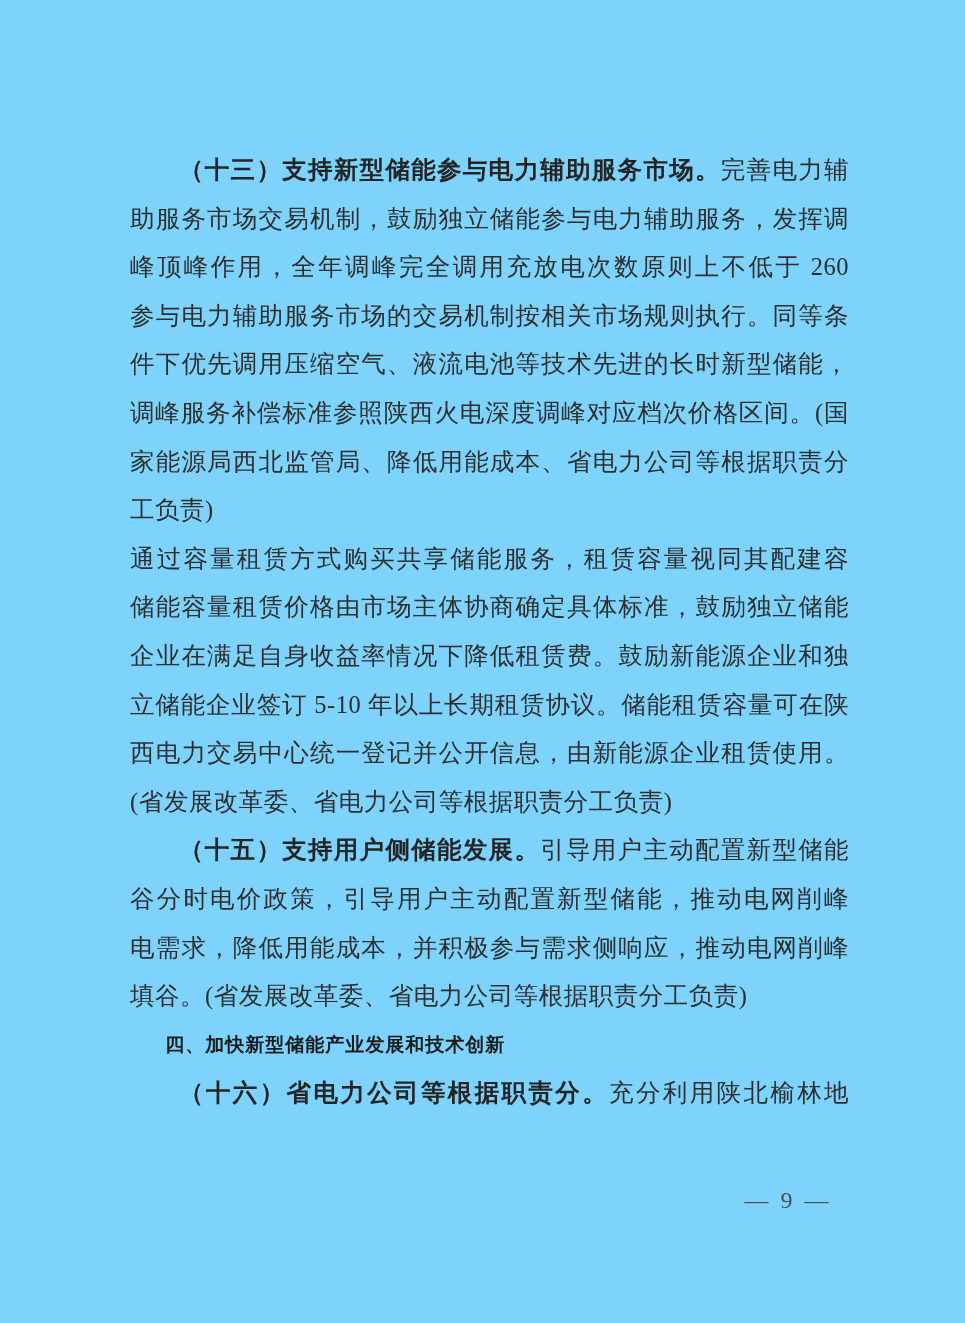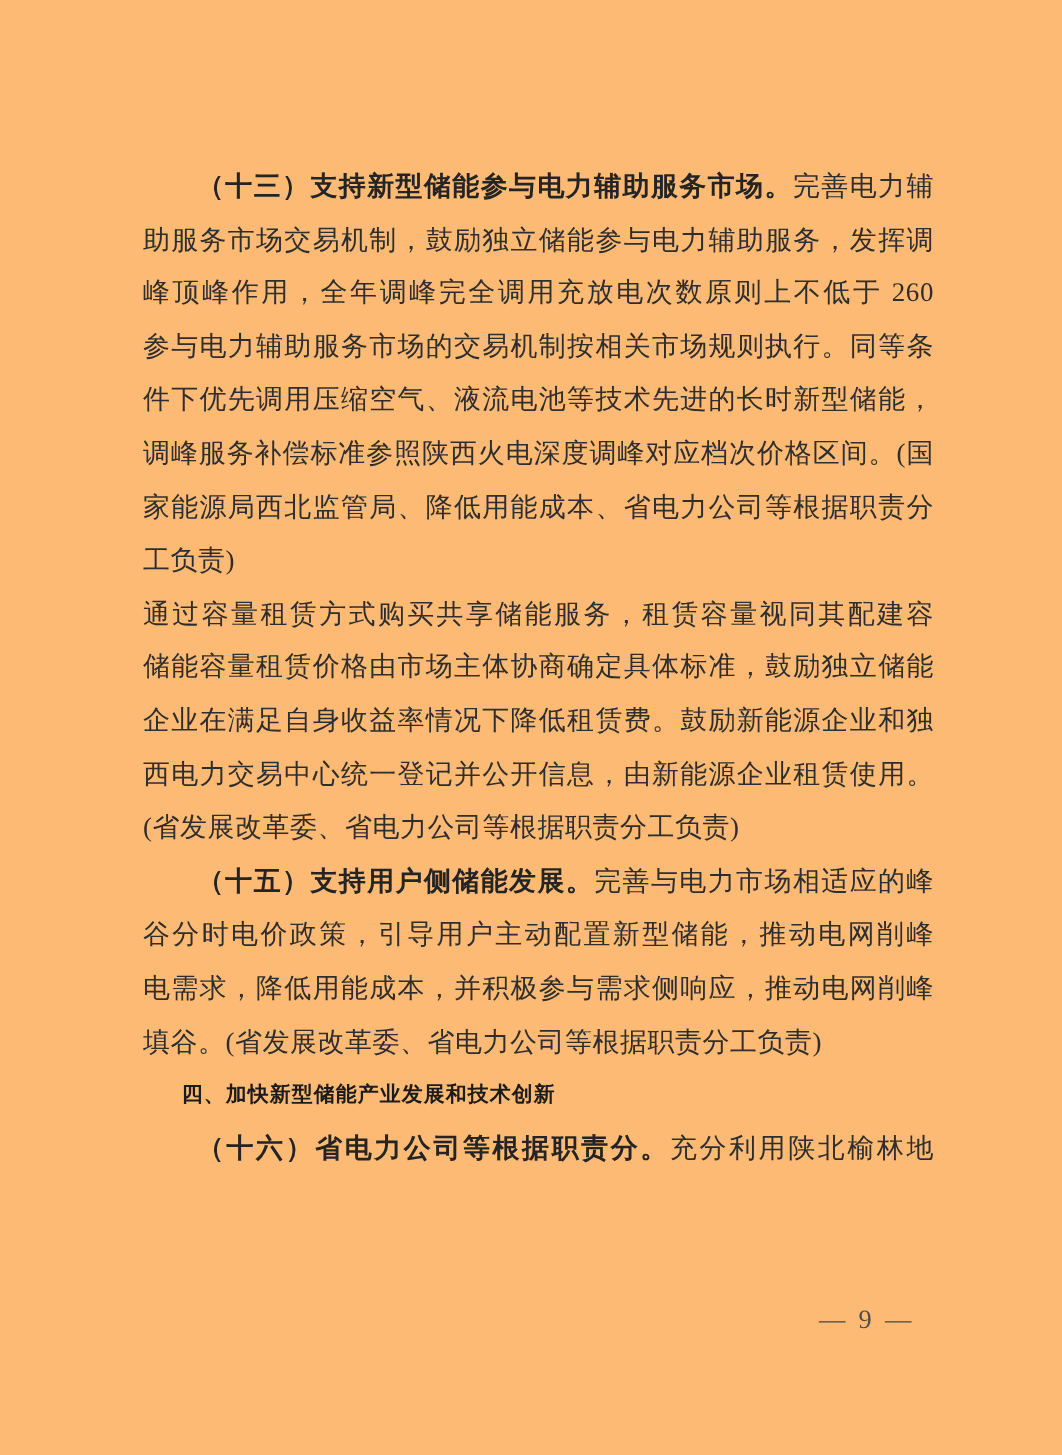--- a/index.html
+++ b/index.html
@@ -4,21 +4,21 @@
 <style>
   html, body { margin: 0; padding: 0; }
   body {
     width: 965px; height: 1323px;
     background: #ffffff;
     font-family: "Liberation Serif", "DejaVu Serif", serif;
   }
   .page {
     position: relative;
     width: 965px; height: 1323px;
-    background: #fdba74;
+    background: #7dd3fc;
     overflow: hidden;
     color: #2e2e2e;
   }
   .doc {
     position: absolute;
     left: 130px; top: 146px;
     width: 719px;
   }
   .para { margin: 0; padding: 0; }
   .line {
@@ -71,26 +71,27 @@
       <div class="line">件下优先调用压缩空气、液流电池等技术先进的长时新型储能，</div>
       <div class="line">调峰服务补偿标准参照陕西火电深度调峰对应档次价格区间。(国</div>
       <div class="line">家能源局西北监管局、降低用能成本、省电力公司等根据职责分</div>
       <div class="line last">工负责)</div>
     </section>
 
     <section class="para">
       <div class="line">通过容量租赁方式购买共享储能服务，租赁容量视同其配建容量。</div>
       <div class="line">储能容量租赁价格由市场主体协商确定具体标准，鼓励独立储能</div>
       <div class="line">企业在满足自身收益率情况下降低租赁费。鼓励新能源企业和独</div>
+      <div class="line">立储能企业签订 5-10 年以上长期租赁协议。储能租赁容量可在陕</div>
       <div class="line">西电力交易中心统一登记并公开信息，由新能源企业租赁使用。</div>
       <div class="line last">(省发展改革委、省电力公司等根据职责分工负责)</div>
     </section>
 
     <section class="para">
-      <div class="line first"><span class="lead">（十五）支持用户侧储能发展。</span><span>完善与电力市场相适应的峰</span></div>
+      <div class="line first"><span class="lead">（十五）支持用户侧储能发展。</span><span>引导用户主动配置新型储能</span></div>
       <div class="line">谷分时电价政策，引导用户主动配置新型储能，推动电网削峰</div>
       <div class="line">电需求，降低用能成本，并积极参与需求侧响应，推动电网削峰</div>
       <div class="line last">填谷。(省发展改革委、省电力公司等根据职责分工负责)</div>
     </section>
 
     <h2 class="heading">四、加快新型储能产业发展和技术创新</h2>
 
     <section class="para">
       <div class="line first"><span class="lead">（十六）省电力公司等根据职责分。</span><span>充分利用陕北榆林地</span></div>
     </section>

